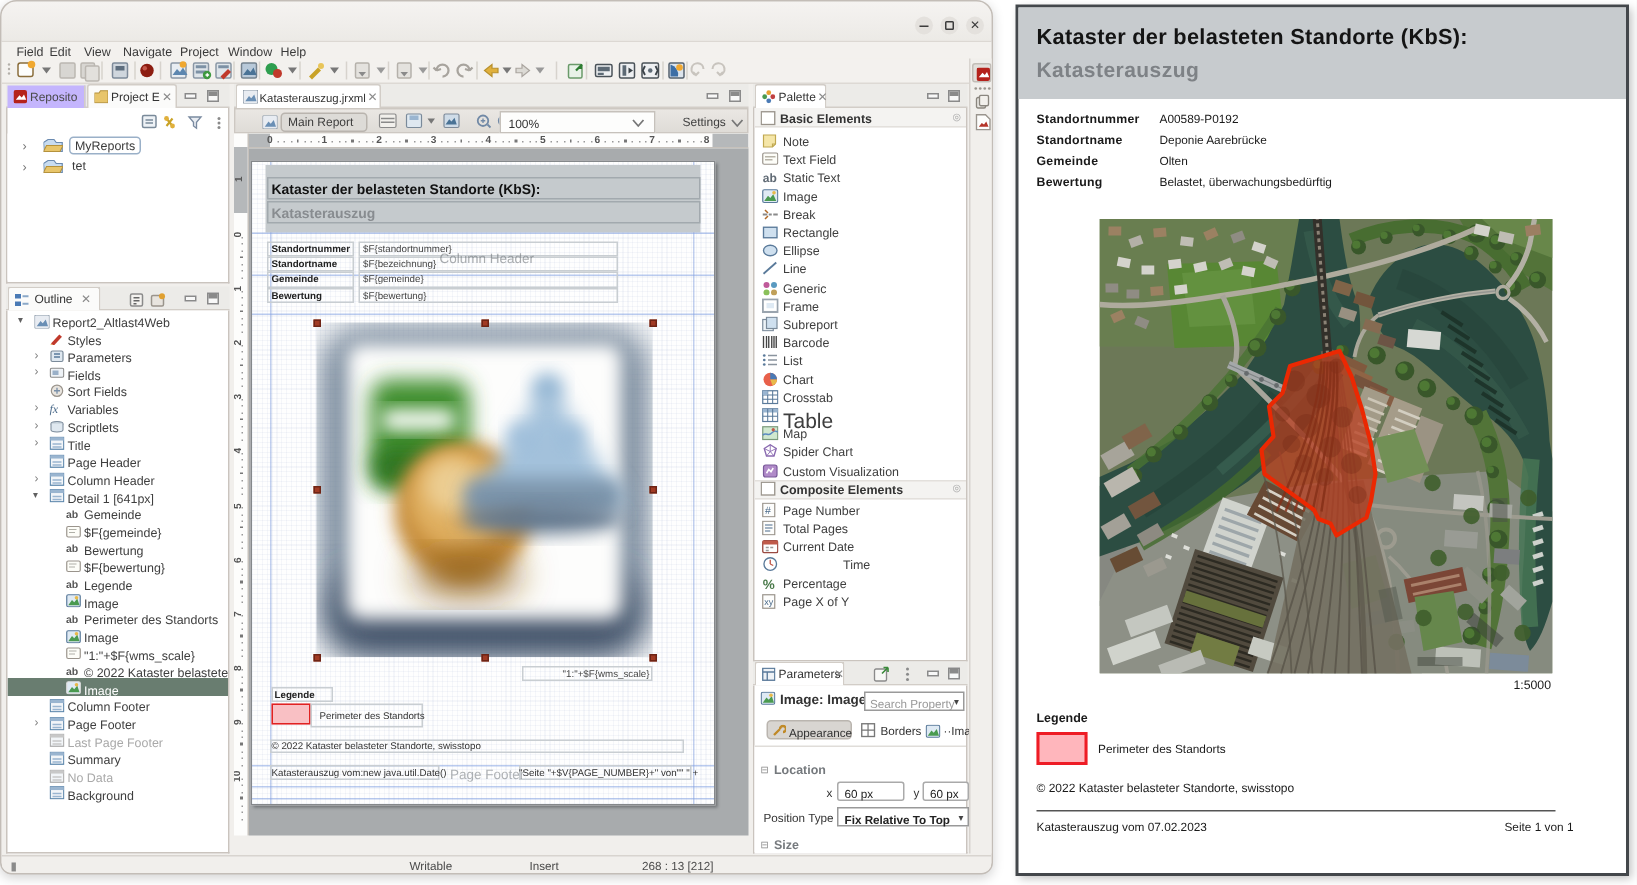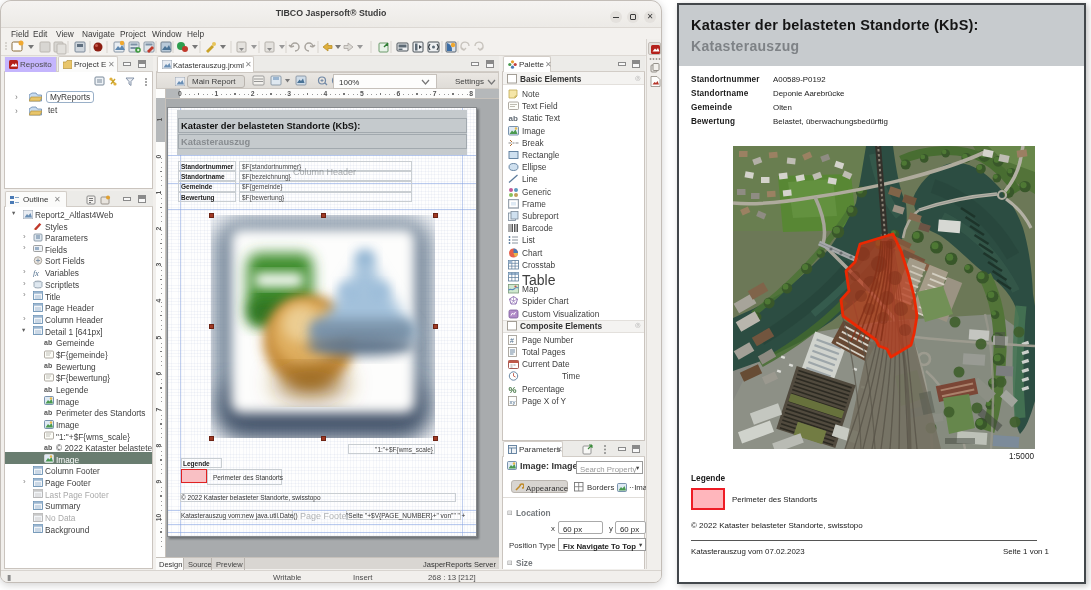--- a/index.html
+++ b/index.html
@@ -11,21 +11,20 @@
 .panel { position:absolute; background:#fff; border:1px solid #cac4be; }
 .tabrow { position:absolute; height:16px; background:#ecebe8; border-bottom:1px solid #d2cdc7; }
 .tabsel { position:absolute; top:0; height:16px; background:#fbfbfa; border:1px solid #d2cdc7; border-bottom:none; border-radius:2px 2px 0 0; }
 .icx { color:#8a8a8a; font-size:8px; }
 </style>
 </head>
 <body>
 <div id="win">
 
 <div class="abs" style="left:0;top:0;width:100%;height:27px;background:linear-gradient(#f5f3f1,#eceae6);border-bottom:1px solid #dcd8d3;border-radius:10px 10px 0 0;">
-  <div class="abs" style="left:0;top:7px;width:100%;text-align:center;font-size:8.8px;font-weight:bold;color:#3b3b3b;">TIBCO Jaspersoft® Studio</div>
   <div class="abs" style="left:609px;top:10px;width:12px;height:12px;border-radius:50%;background:#e4e1dd;">
         <div class="abs" style="left:3px;top:5.5px;width:6px;height:1.4px;background:#3c3c3c;"></div>
       </div>
   <div class="abs" style="left:626px;top:10px;width:12px;height:12px;border-radius:50%;background:#e4e1dd;">
         <div class="abs" style="left:3.2px;top:3.2px;width:5.6px;height:5.6px;border:1.2px solid #3c3c3c;border-radius:1px;"></div>
       </div>
   <div class="abs" style="left:643px;top:10px;width:12px;height:12px;border-radius:50%;background:#e4e1dd;">
         <div class="abs" style="left:2px;top:5px;width:8px;text-align:center;font-size:8px;line-height:2px;color:#3c3c3c;">✕</div>
       </div>
 </div>
@@ -469,32 +468,20 @@
 <span class="abs" style="left:47px;top:375px;font-size:6.5px;color:#333;">Perimeter des Standorts</span>
 <div class="abs" style="left:14px;top:394px;width:276px;height:9px;border:0.8px solid #c9ced2;"></div>
 <span class="abs" style="left:15px;top:395px;font-size:6.5px;color:#333;">© 2022 Kataster belasteter Standorte, swisstopo</span>
 <div class="abs" style="left:14px;top:411px;width:113px;height:10px;border:0.8px solid #c9ced2;"></div>
 <span class="abs" style="left:15px;top:413px;font-size:6.5px;color:#333;white-space:nowrap;">Katasterauszug vom:new java.util.Date()</span>
 <div class="abs" style="left:180px;top:411px;width:115px;height:10px;border:0.8px solid #c9ced2;"></div>
 <span class="abs" style="left:180px;top:413px;width:113px;text-align:right;font-size:6.5px;color:#333;white-space:nowrap;">"Seite "+$V{PAGE_NUMBER}+" von"" " +</span>
 <span class="abs" style="left:134px;top:412px;font-size:9px;color:rgba(100,105,110,0.5);white-space:nowrap;">Page Footer</span>
       </div>
 
-  <div class="abs" style="left:0;top:501px;width:343px;height:12px;background:#d9d6d2;border-top:1px solid #c6c1bb;">
-    <div class="abs" style="left:0;top:0;width:28px;height:12px;background:#fbfbfa;border-right:1px solid #b9b4ae;">
-          <span class="abs" style="left:3px;top:1.5px;font-size:7.5px;color:#333;">Design</span>
-        </div>
-    <div class="abs" style="left:29px;top:0;width:27px;height:12px;border-right:1px solid #b9b4ae;">
-          <span class="abs" style="left:3px;top:1.5px;font-size:7.5px;color:#444;">Source</span>
-        </div>
-    <div class="abs" style="left:57px;top:0;width:32px;height:12px;border-right:1px solid #b9b4ae;">
-          <span class="abs" style="left:3px;top:1.5px;font-size:7.5px;color:#444;">Preview</span>
-        </div>
-    <span class="abs" style="right:3px;top:1.5px;font-size:7.5px;color:#333;">JasperReports Server</span>
-  </div>
 </div>
 
 <div class="abs" style="left:3px;top:190px;width:149px;height:378px;">
   <div class="tabrow" style="left:0;top:0;width:149px;"></div>
   <div class="tabsel" style="left:1px;width:62px;">
     <svg width="10" height="10" style="position:absolute;left:4px;top:3px;">
           <rect x="0" y="1" width="4" height="3" fill="#4a7ab5"></rect>
           <rect x="0" y="6" width="4" height="3" fill="#4a7ab5"></rect>
           <path d="M5 2.5 h4 M5 7.5 h4" stroke="#8aa8c8" stroke-width="1.2"></path>
         </svg>
@@ -888,21 +875,21 @@
         <span class="abs" style="left:48px;top:26px;font-size:7.8px;color:#333;">x</span>
         <div class="abs" style="left:55px;top:23px;width:45px;height:13px;background:#fff;border:1px solid #aaa;border-radius:2px;">
               <span class="abs" style="left:4px;top:2.5px;font-size:7.8px;color:#222;">60 px</span>
             </div>
         <span class="abs" style="left:106px;top:26px;font-size:7.8px;color:#333;">y</span>
         <div class="abs" style="left:112px;top:23px;width:31px;height:13px;background:#fff;border:1px solid #aaa;border-radius:2px;">
               <span class="abs" style="left:4px;top:2.5px;font-size:7.8px;color:#222;">60 px</span>
             </div>
         <span class="abs" style="left:6px;top:43px;font-size:7.8px;color:#333;">Position Type</span>
         <div class="abs" style="left:55px;top:40px;width:88px;height:13px;background:#fff;border:1px solid #999;">
-          <span class="abs" style="left:4px;top:2.5px;font-size:7.8px;font-weight:bold;color:#222;white-space:nowrap;">Fix Navigate To Top</span>
+          <span class="abs" style="left:4px;top:2.5px;font-size:7.8px;font-weight:bold;color:#222;white-space:nowrap;">Fix Relative To Top</span>
           <span class="abs" style="left:80px;top:2px;font-size:6.5px;color:#444;">▾</span>
         </div>
         <span class="abs" style="left:4px;top:61px;font-size:6.5px;color:#888;">⊟</span>
         <span class="abs" style="left:13px;top:60px;font-size:8.3px;font-weight:bold;color:#75797d;">Size</span>
       </div>
     </div>
   </div>
 </div>
 
 <div class="abs" style="left:645px;top:38px;width:16px;height:530px;border-left:1px solid #d8d4cf;background:#f1efec;">

